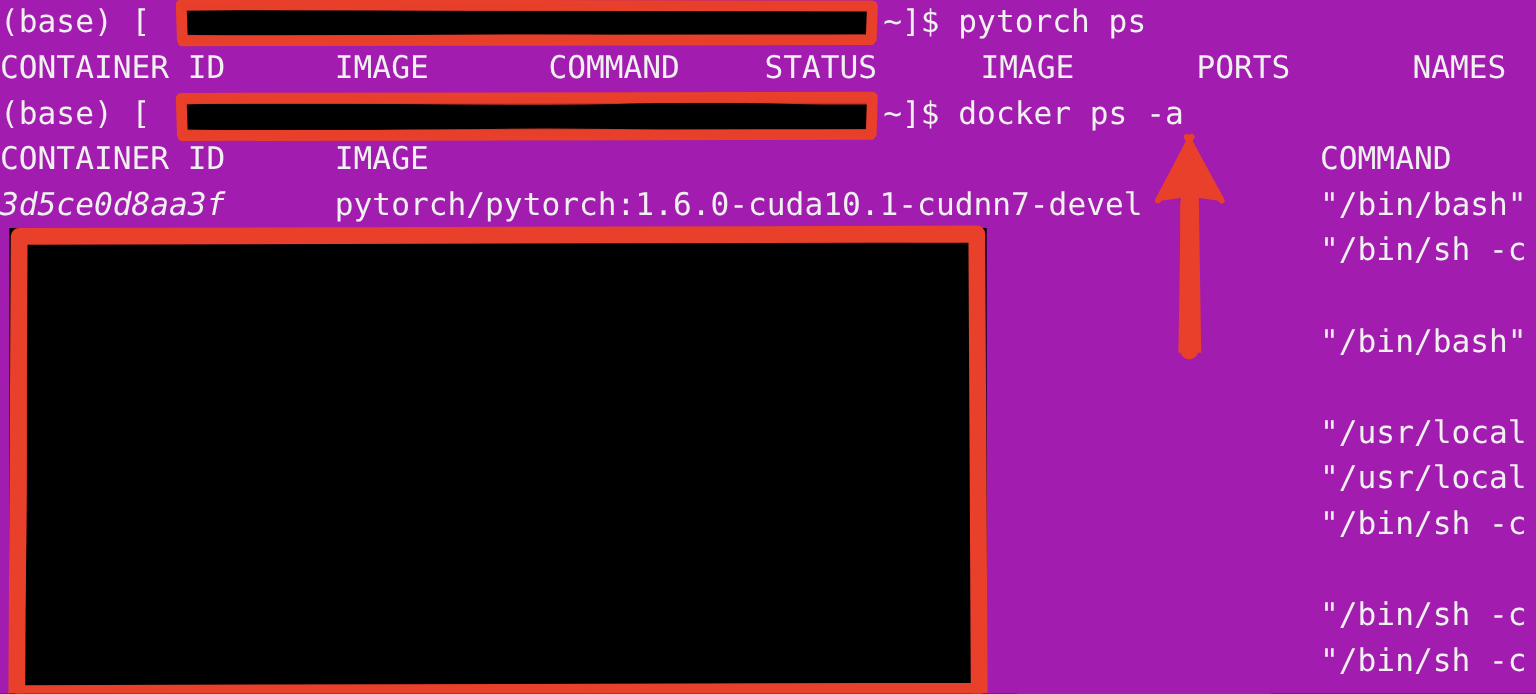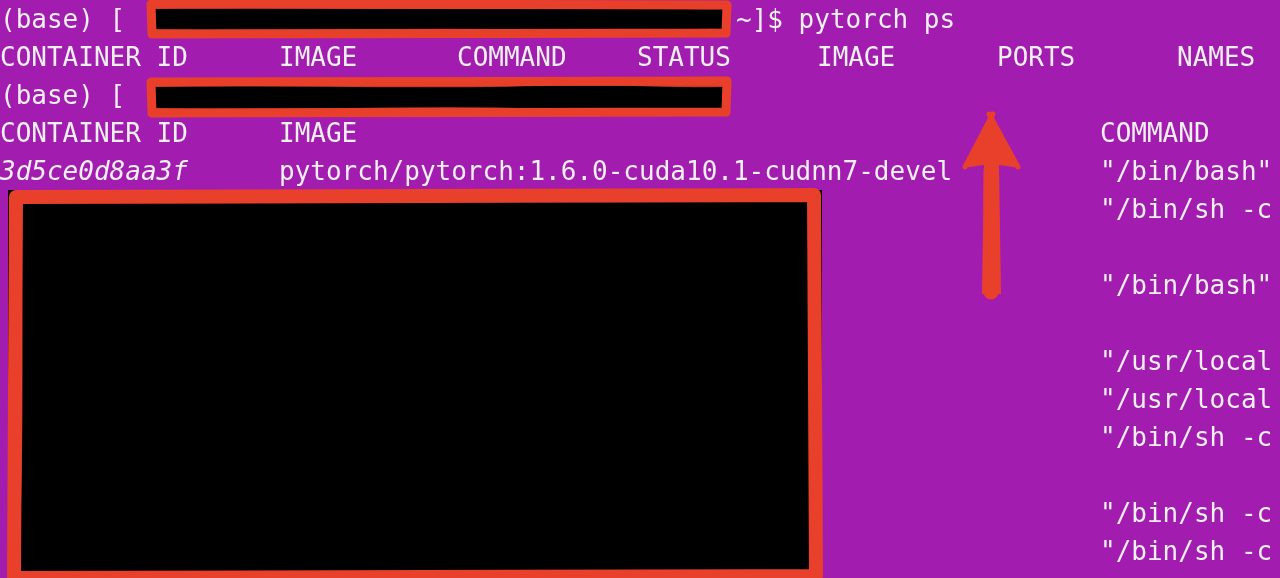--- a/index.html
+++ b/index.html
@@ -96,20 +96,21 @@
     <span class="cell" style="left:279px;">IMAGE</span>
     <span class="cell" style="left:457px;">COMMAND</span>
     <span class="cell" style="left:637px;">STATUS</span>
     <span class="cell" style="left:817px;">IMAGE</span>
     <span class="cell" style="left:1177px;">NAMES</span>
     <span class="cell" style="left:997px;">PORTS</span>
   </div>
 
   <div class="term-line" style="top:76px;">
     <span class="cell" style="left:0px;">(base) [</span>
+    <span class="cell" style="left:736px;">~]$ docker ps -a</span>
   </div>
 
   <div class="term-line" style="top:114px;">
     <span class="cell" style="left:0px;">CONTAINER ID</span>
     <span class="cell" style="left:279px;">IMAGE</span>
   </div>
 
   <div class="term-line" style="top:152px;">
     <span class="cell" style="left:0px;font-style:italic;">3d5ce0d8aa3f</span>
     <span class="cell" style="left:279px;text-align:center;">pytorch/pytorch:1.6.0-cuda10.1-cudnn7-devel</span>

